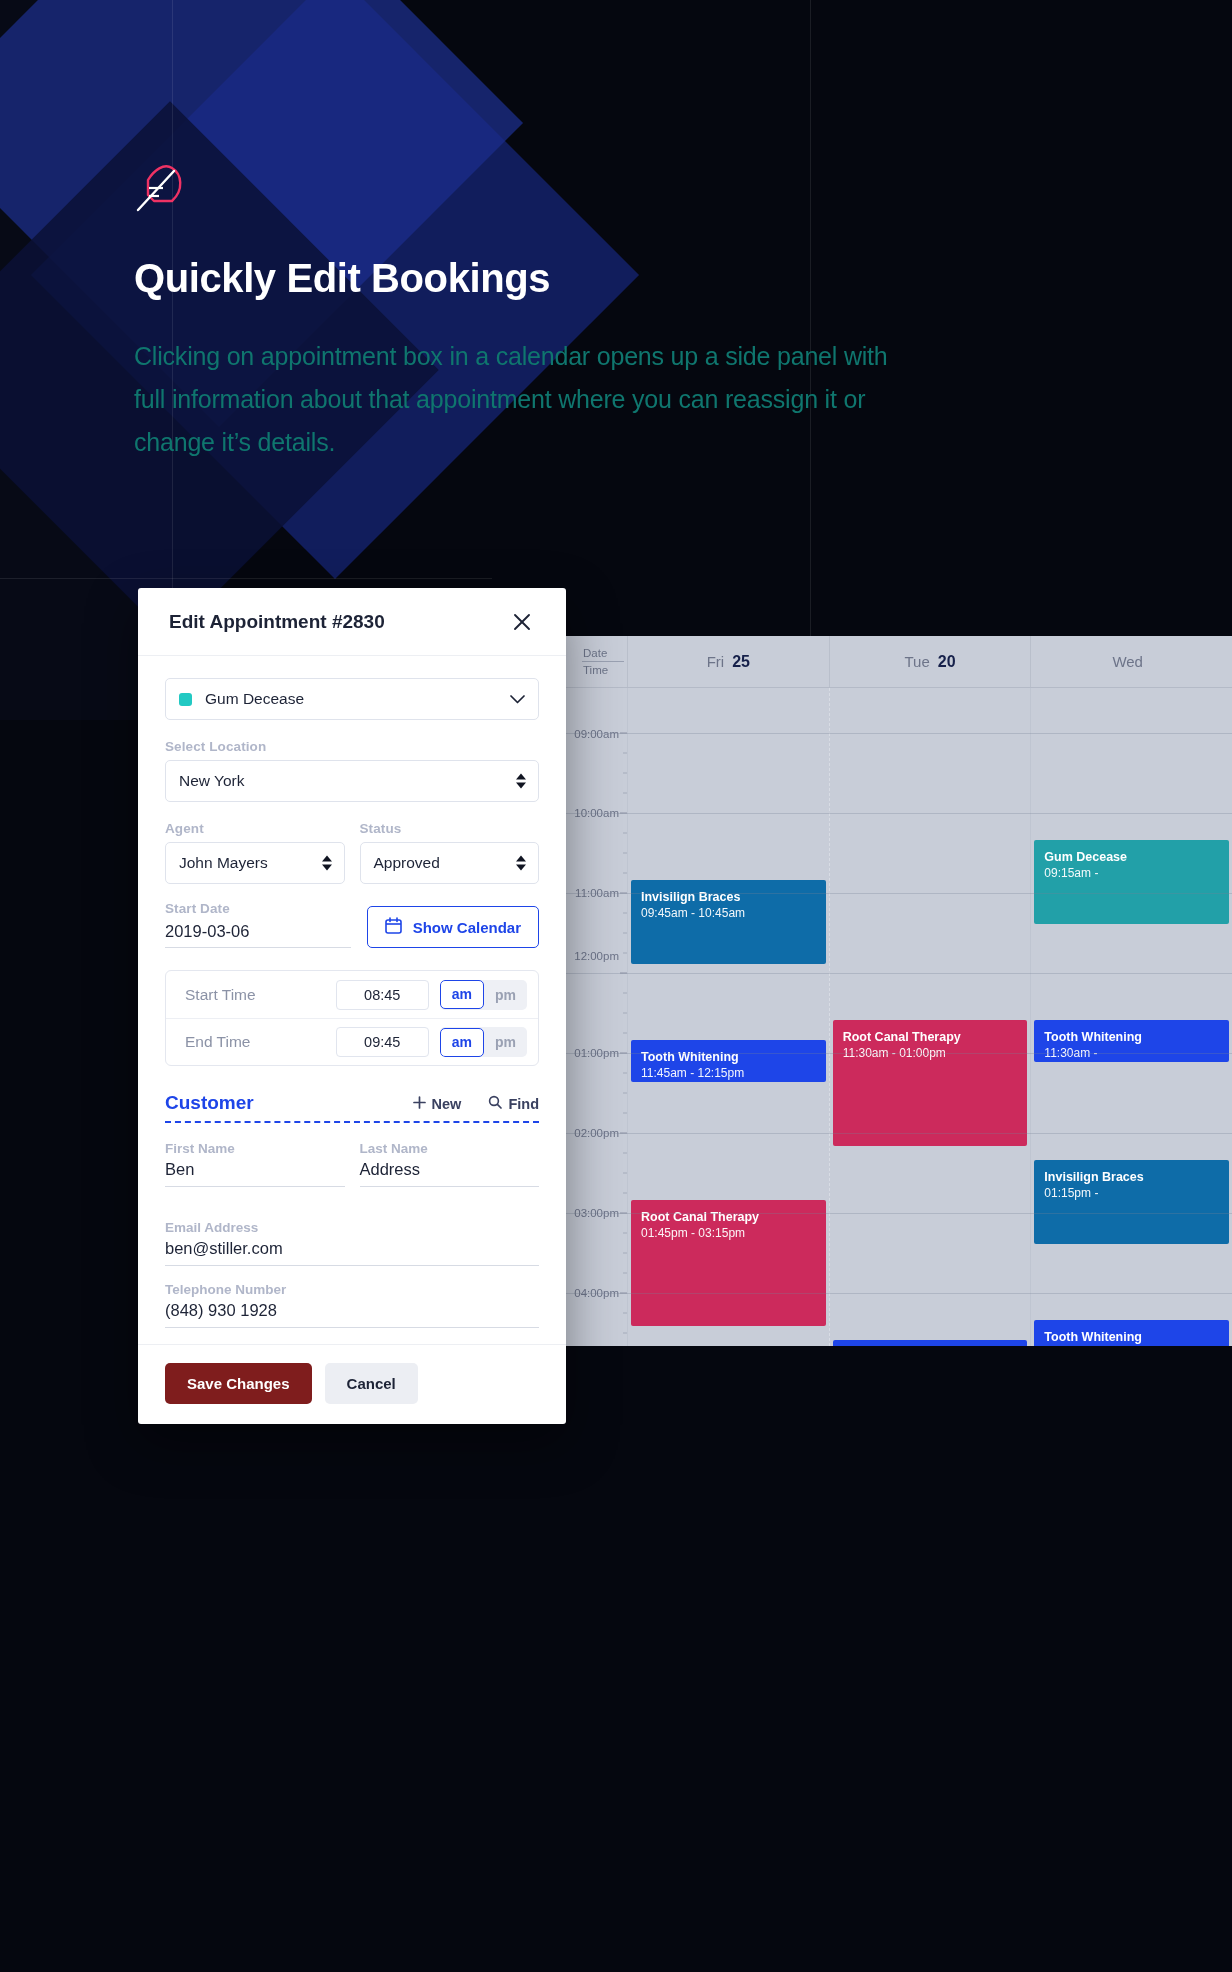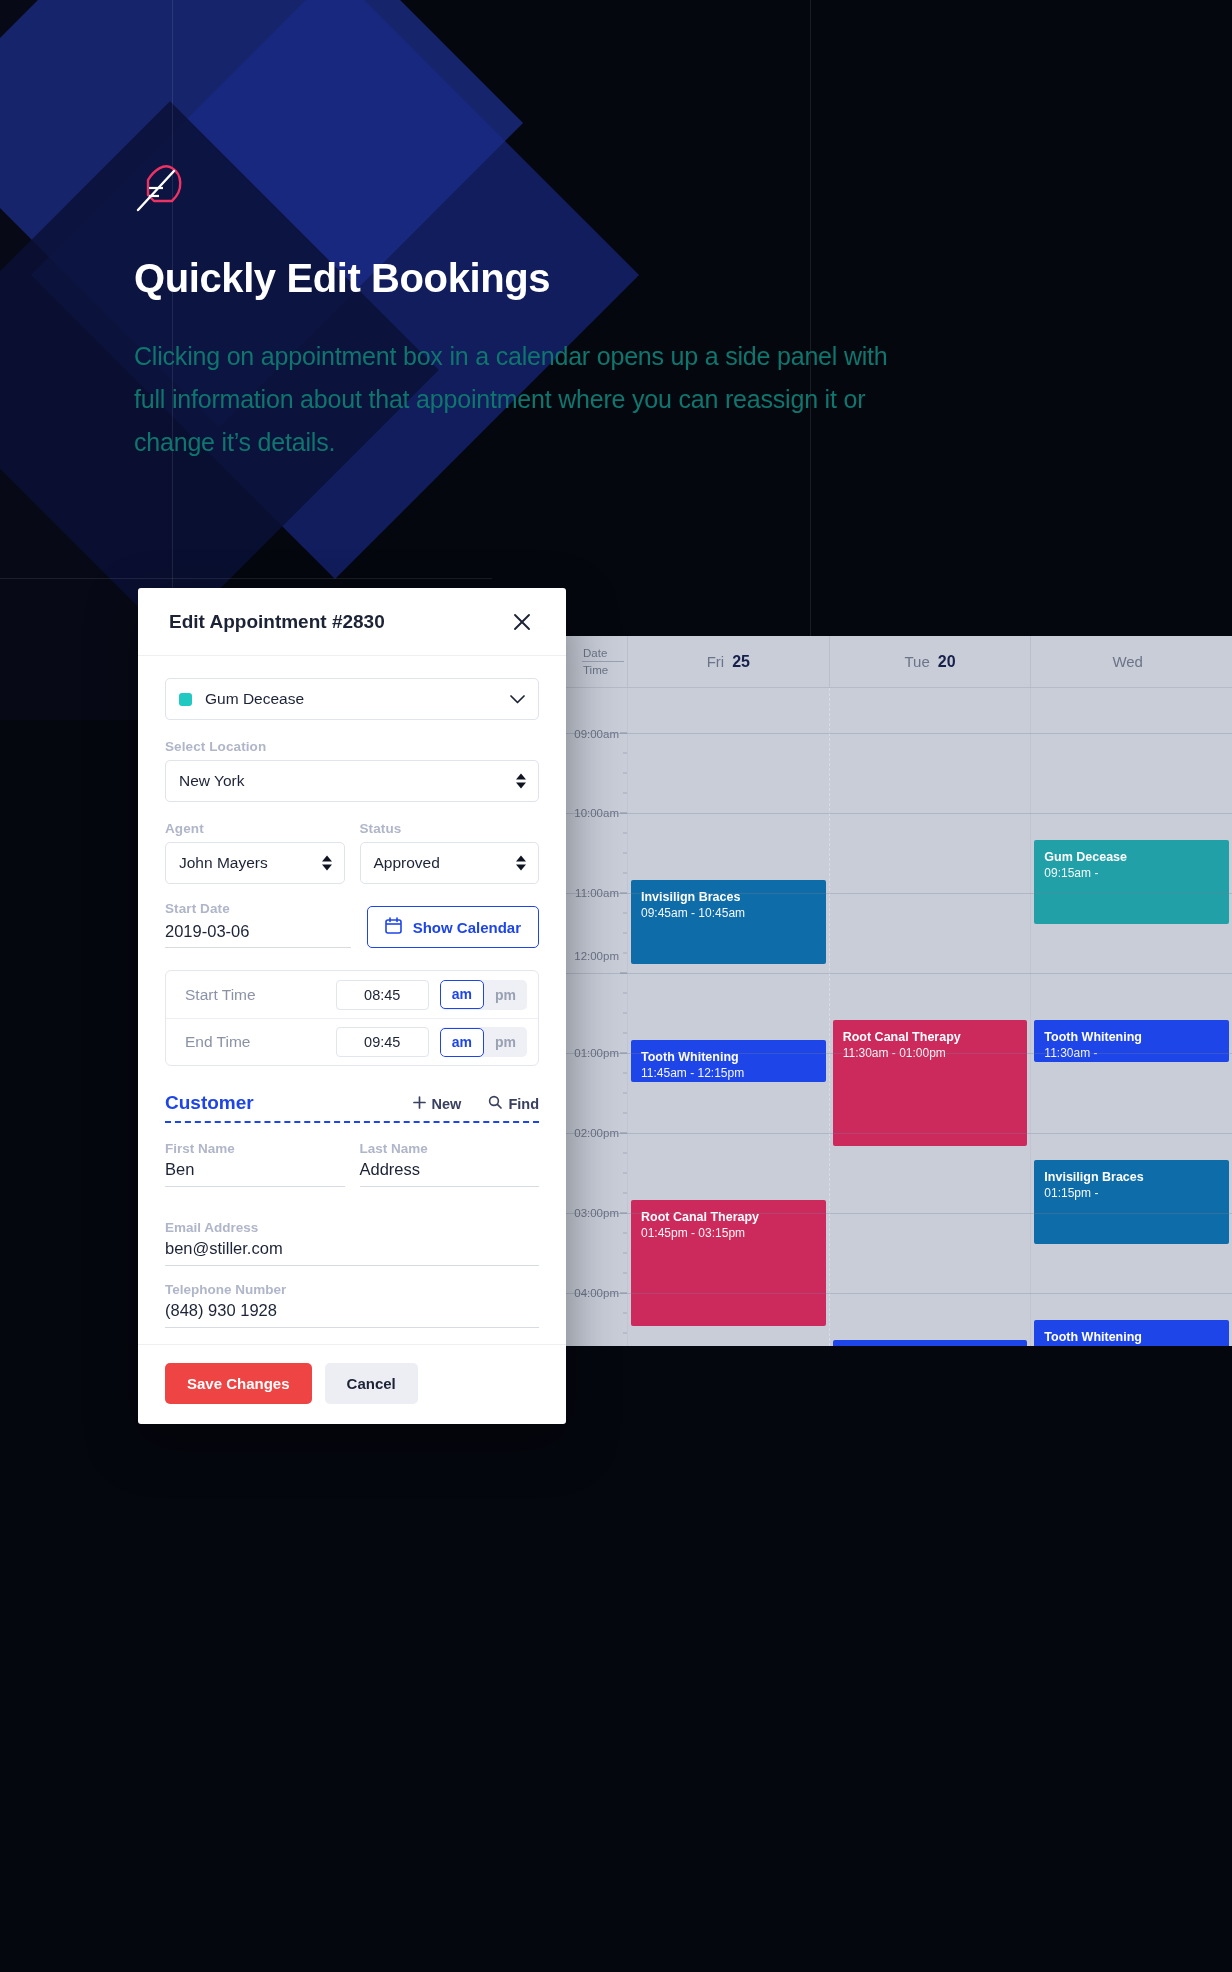--- a/index.html
+++ b/index.html
@@ -223,21 +223,21 @@
   .inp-val {
     font-size: 16.5px; color: #1d2336; padding-bottom: 7px;
     border-bottom: 1px solid #d7dbe4; font-weight: 500;
   }
 
   .modal-foot {
     border-top: 1px solid #edeff3; padding: 18px 27px 20px 27px;
     display: flex; gap: 13px; margin-top: 8px;
   }
   .btn-primary {
-    background: #ef4444; color: #fff; font-size: 15px; font-weight: bold;
+    background: #7f1d1d; color: #fff; font-size: 15px; font-weight: bold;
     border: none; border-radius: 5px; padding: 12px 22px; cursor: pointer;
     font-family: "Liberation Sans", sans-serif;
   }
   .btn-secondary {
     background: #eceef3; color: #1d2336; font-size: 15px; font-weight: bold;
     border: none; border-radius: 5px; padding: 12px 22px; cursor: pointer;
     font-family: "Liberation Sans", sans-serif;
   }
 </style>
 </head>

